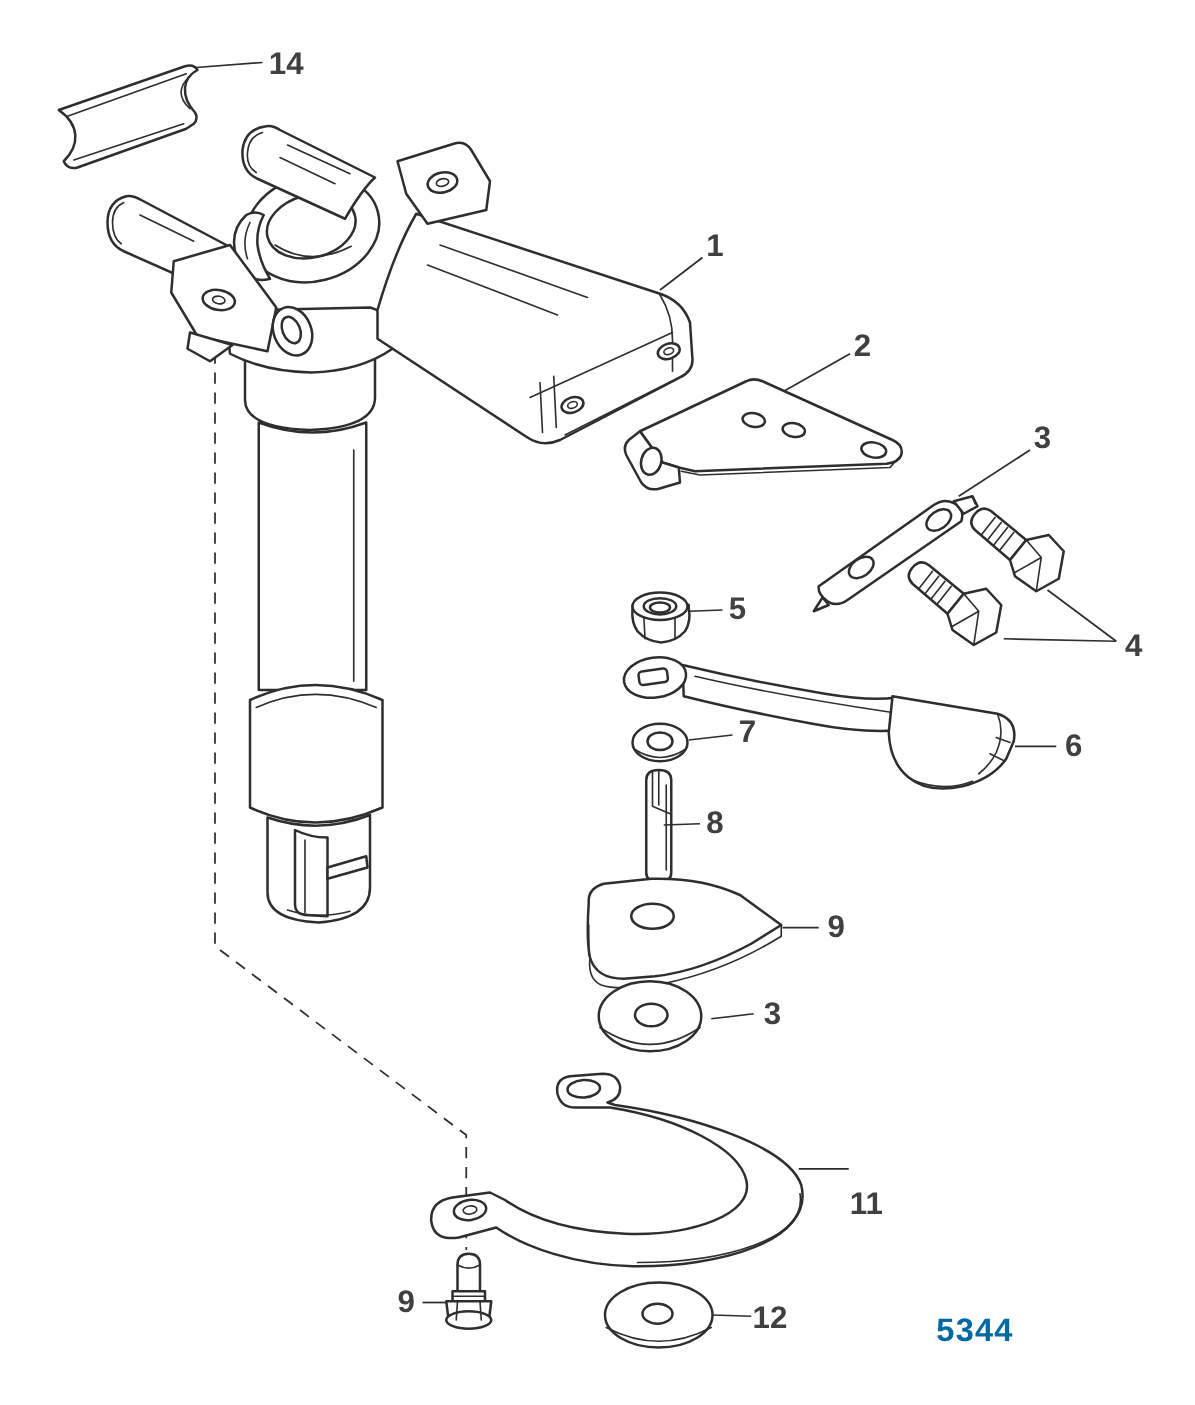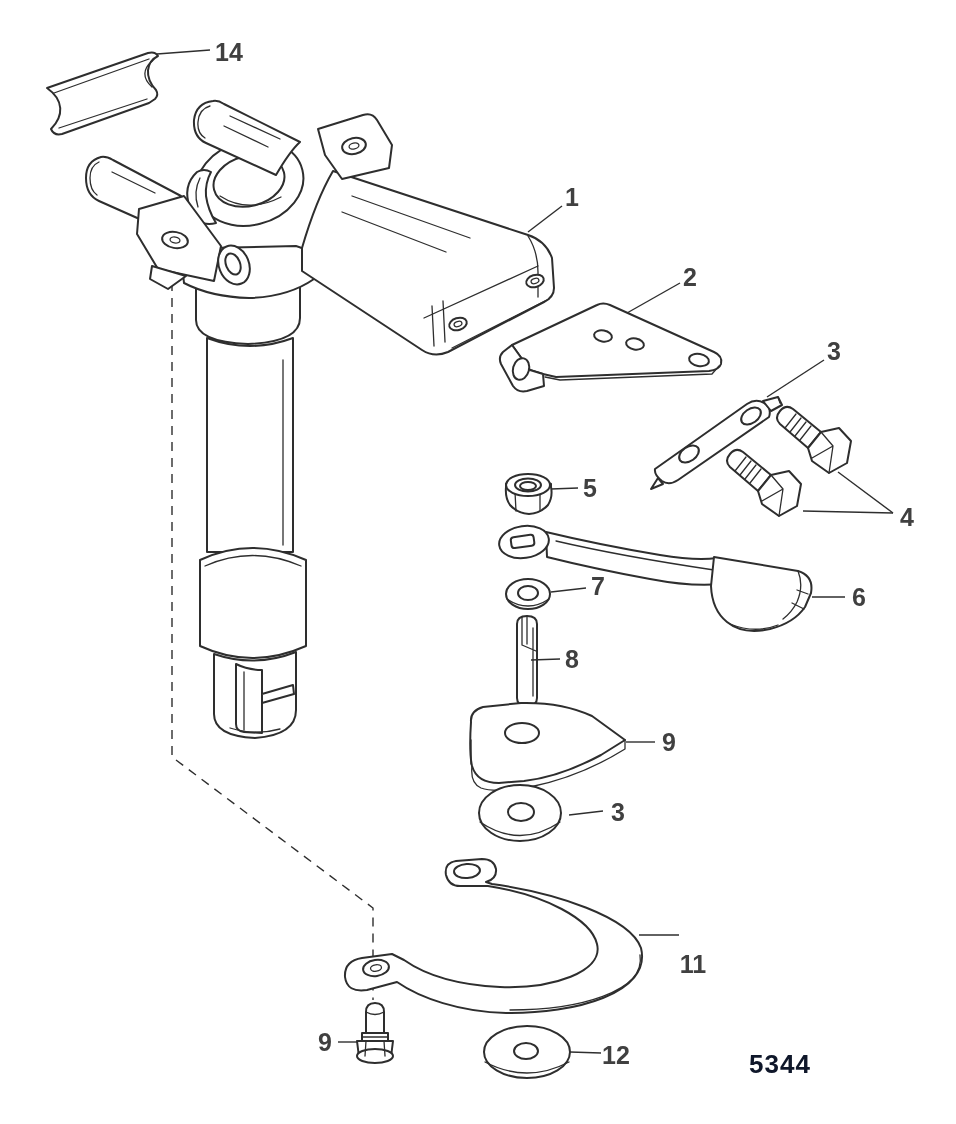--- a/index.html
+++ b/index.html
@@ -5,21 +5,21 @@
   html,body{margin:0;padding:0;background:#fff;}
   .page{position:relative;width:956px;height:1124px;background:#fff;overflow:hidden;
         font-family:"Liberation Sans",sans-serif;}
   svg{position:absolute;left:0;top:0;}
   .fw{fill:#ffffff;stroke:#2e2e2e;stroke-width:2;stroke-linejoin:round;stroke-linecap:round;}
   .thin{fill:none;stroke:#2e2e2e;stroke-width:1.3;stroke-linejoin:round;stroke-linecap:round;}
   .dashed{fill:none;stroke:#2e2e2e;stroke-width:1.4;stroke-dasharray:9 7;}
   .callout{position:absolute;transform:translate(-50%,-50%);
            font-weight:bold;font-size:25px;color:#404040;white-space:nowrap;}
   .figno{position:absolute;transform:translate(-50%,-50%);
-         font-weight:bold;font-size:26px;color:#0f172a;letter-spacing:1px;}
+         font-weight:bold;font-size:26px;color:#0369a1;letter-spacing:1px;}
 </style>
 </head>
 <body>
 
 <div class="page">
 
   <svg width="956" height="1124" viewBox="0 0 956 1124">
 
     <path class="dashed" d="M 172 282 L 172 757 L 373 908 L 373 1000"></path>
 

